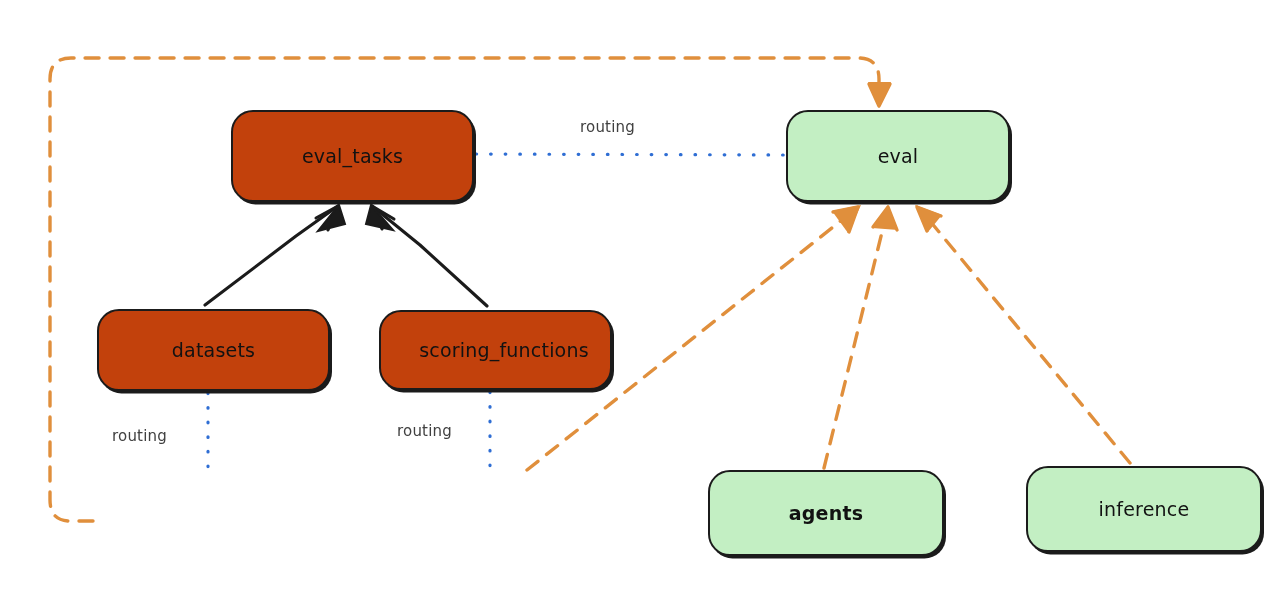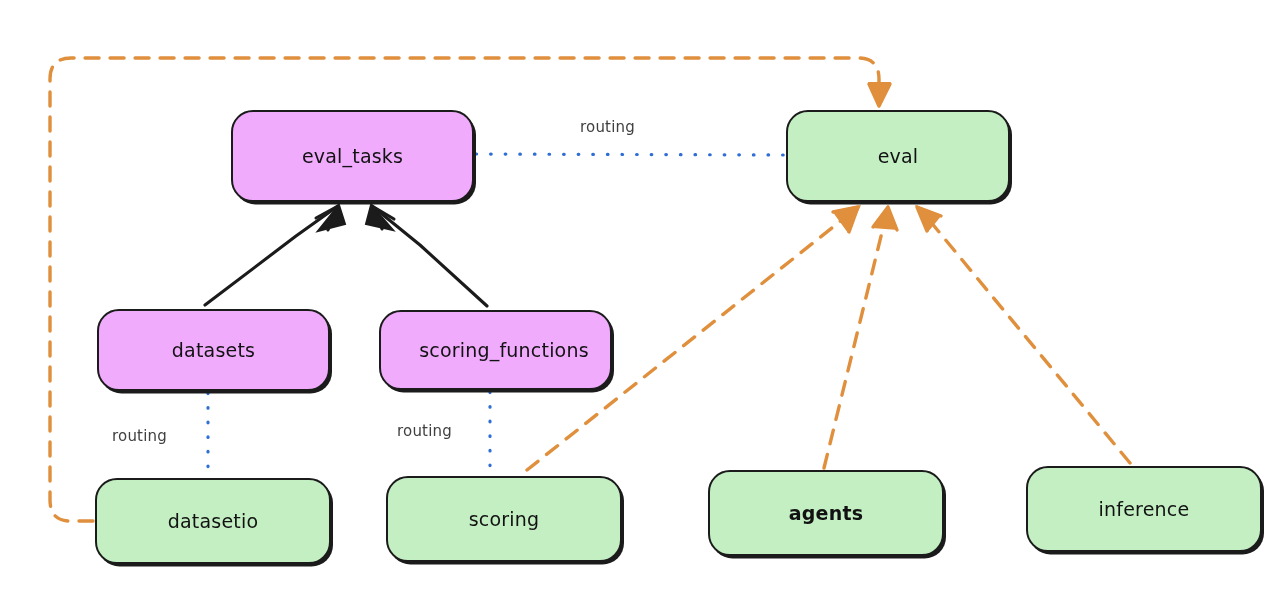--- a/index.html
+++ b/index.html
@@ -30,21 +30,21 @@
     justify-content: center;
     border: 2.6px solid #1b1b1b;
     border-radius: 22px;
     font-family: "DejaVu Sans", sans-serif;
     font-size: 19px;
     letter-spacing: 0.2px;
     color: #121212;
     text-align: center;
     box-shadow: 2.5px 3px 0 -0.5px #1b1b1b;
   }
-  .node.blue { background: #f0abfc; }
+  .node.blue { background: #c2410c; }
   .node.green { background: #c3efc3; }
   .edge-label {
     position: absolute;
     font-family: "DejaVu Sans", sans-serif;
     font-size: 15px;
     color: #404040;
     white-space: nowrap;
     letter-spacing: 0.2px;
   }
 </style>
@@ -113,27 +113,21 @@
   </div>
 
   <div class="node green" style="left:786px; top:110px; width:224px; height:92px;">
     <span>eval</span>
   </div>
 
   <div class="node blue" style="left:379px; top:310px; width:233px; height:80px;padding-left:17px;">
     <span>scoring_functions</span>
   </div>
 
-  <div class="node green" style="left:95px; top:478px; width:236px; height:86px;">
-    <span>datasetio</span>
-  </div>
 
-  <div class="node green" style="left:386px; top:476px; width:236px; height:86px;">
-    <span>scoring</span>
-  </div>
 
   <div class="node green" style="left:708px; top:470px; width:236px; height:86px;font-weight:bold;">
     <span>agents</span>
   </div>
 
   <div class="node green" style="left:1026px; top:466px; width:236px; height:86px;">
     <span>inference</span>
   </div>
 
   <div class="edge-label" style="left:580px; top:118px;">routing</div>

